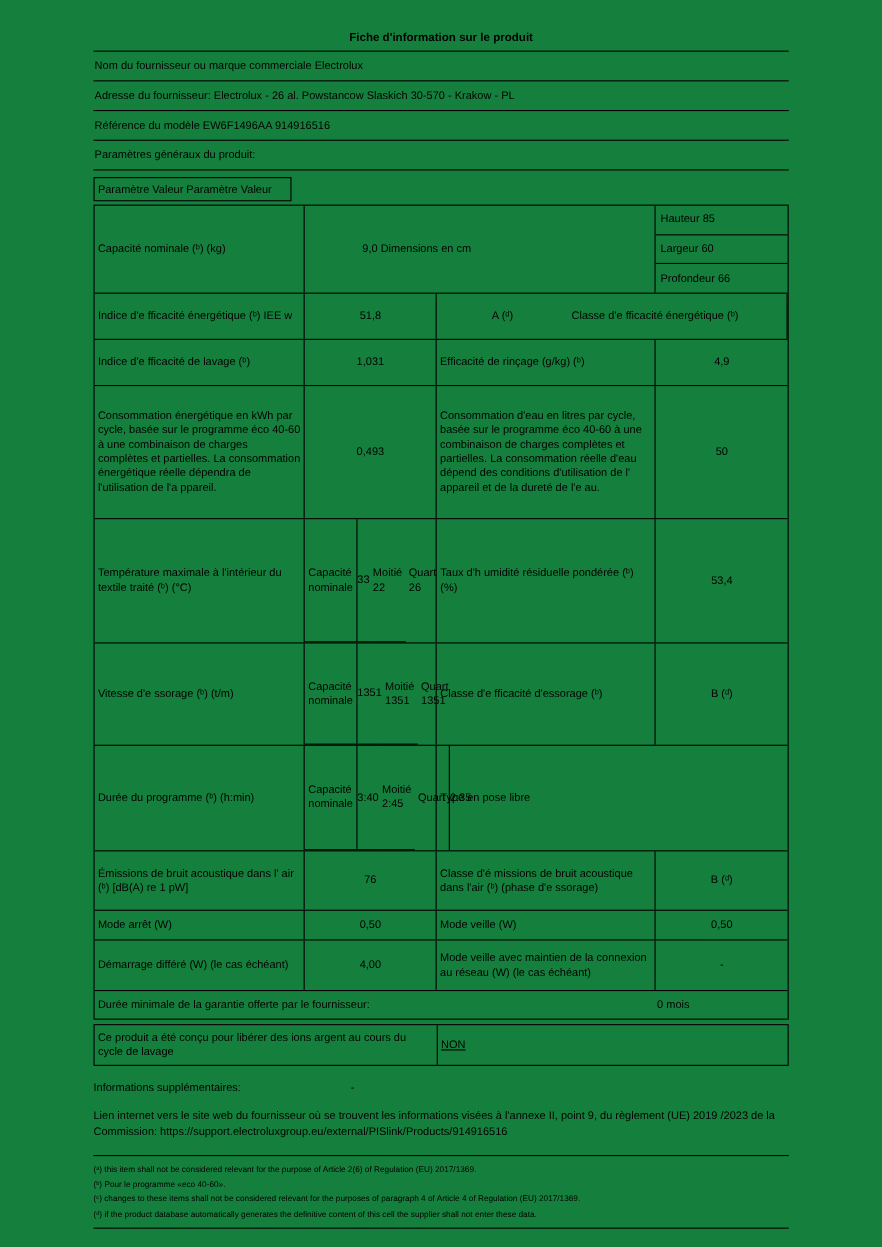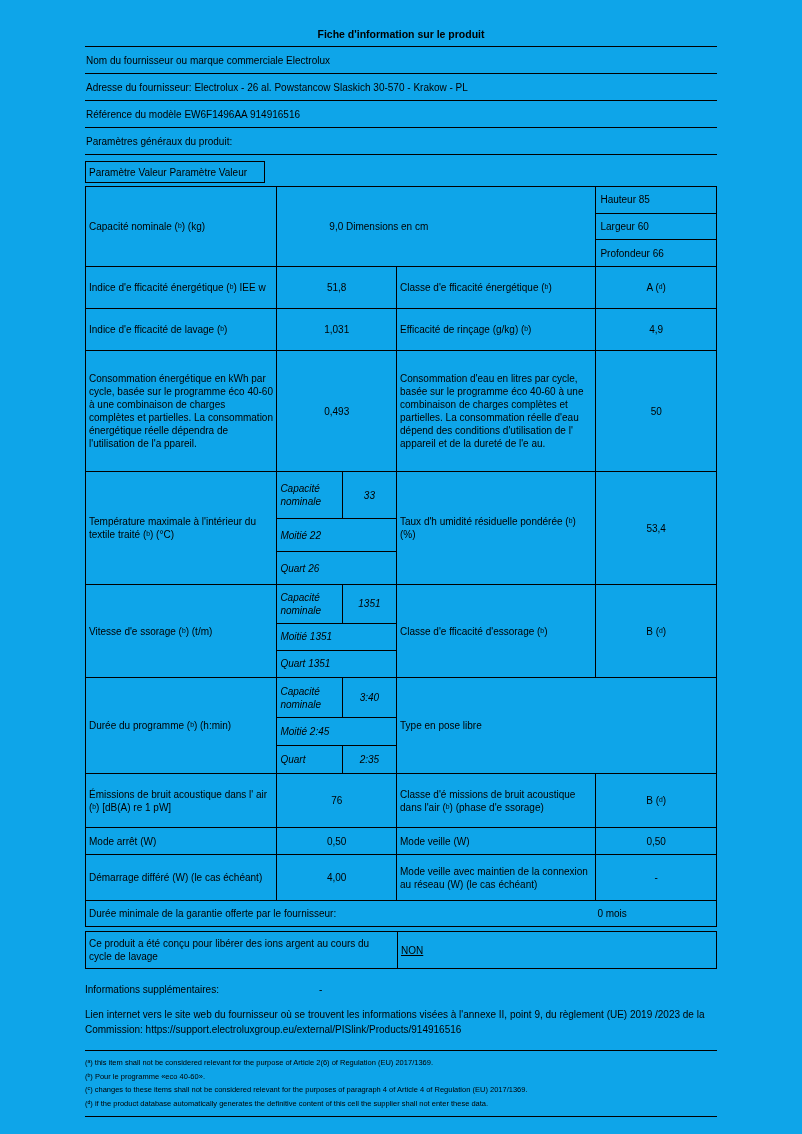--- a/index.html
+++ b/index.html
@@ -2,21 +2,21 @@
 <html><head>
 <meta charset="utf-8">
 <style>
   * { margin:0; padding:0; box-sizing:border-box; }
   html,body { background:#ffffff; }
   body {
     width:802px; height:1134px;
     font-family:"Liberation Sans","DejaVu Sans",sans-serif;
     font-size:10px; color:#000;
   }
-  .page { width:802px; height:1134px; background:#0ea5e9; overflow:hidden; }
+  .page { width:802px; height:1134px; background:#15803d; overflow:hidden; }
   .content { width:632px; margin:0 auto; padding-top:28px; }
 
   .doc-title { text-align:center; font-weight:bold; padding-bottom:6px; border-bottom:1px solid #000; font-size:10.5px; }
 
   .info-row { height:27px; display:flex; align-items:center; border-bottom:1px solid #000; padding-left:1px; }
 
   .header-box { margin-top:6px; width:180px; height:22px; border:1px solid #000; display:flex; align-items:center; padding-left:3px;text-align:right; }
 
   .main-table { margin-top:3px; border:1px solid #000; line-height:1.3; }
   .trow { display:flex; border-bottom:1px solid #000; }
@@ -27,21 +27,21 @@
   .c3 { width:200px; }
   .c4 { width:120px; justify-content:center; text-align:center; }
   .br { border-right:1px solid #000; }
   .cmid { width:320px; padding-left:52px; }
   .c34 { width:320px; }
 
   .cdims { width:120px; display:flex; flex-direction:column; }
   .dim { flex:1; display:flex; align-items:center; padding:2px 4px; border-bottom:1px solid #000; }
   .dim:last-child { border-bottom:none; }
 
-  .csub { width:120px; display:flex; flex-direction:column; border-right:1px solid #000;font-style:italic; }
+  .csub { width:120px; display:flex; flex-direction:row; border-right:1px solid #000; }
   .srow { display:flex; border-bottom:1px solid #000; flex:1; min-height:0; }
   .srow:last-child { border-bottom:none; }
   .srow.tall { flex:1.45; }
   .sl { flex:1.1; padding:2px 3px; display:flex; align-items:center; border-right:1px solid #000; }
   .sv { flex:1; display:flex; align-items:center; justify-content:center; text-align:center; }
   .sm { flex:1; padding:2px 3px; display:flex; align-items:center; }
 
   .cwide { width:512px; }
   .cvleft { width:120px; padding-left:1px; }
 
@@ -80,22 +80,22 @@
         <div class="cdims">
           <div class="dim">Hauteur 85</div>
           <div class="dim">Largeur 60</div>
           <div class="dim">Profondeur 66</div>
         </div>
       </div>
 
       <div class="trow" style="height:42px">
         <div class="c c1 br">Indice d'e fficacité énergétique (ᵇ) IEE w</div>
         <div class="c c2 br">51,8</div>
+        <div class="c c4">A (ᵈ)</div>
         <div class="c c3 br">Classe d'e fficacité énergétique (ᵇ)</div>
-        <div class="c c4">A (ᵈ)</div>
       </div>
 
       <div class="trow" style="height:42px">
         <div class="c c1 br">Indice d'e fficacité de lavage (ᵇ)</div>
         <div class="c c2 br">1,031</div>
         <div class="c c3 br">Efficacité de rinçage (g/kg) (ᵇ)</div>
         <div class="c c4">4,9</div>
       </div>
 
       <div class="trow" style="height:121px">

